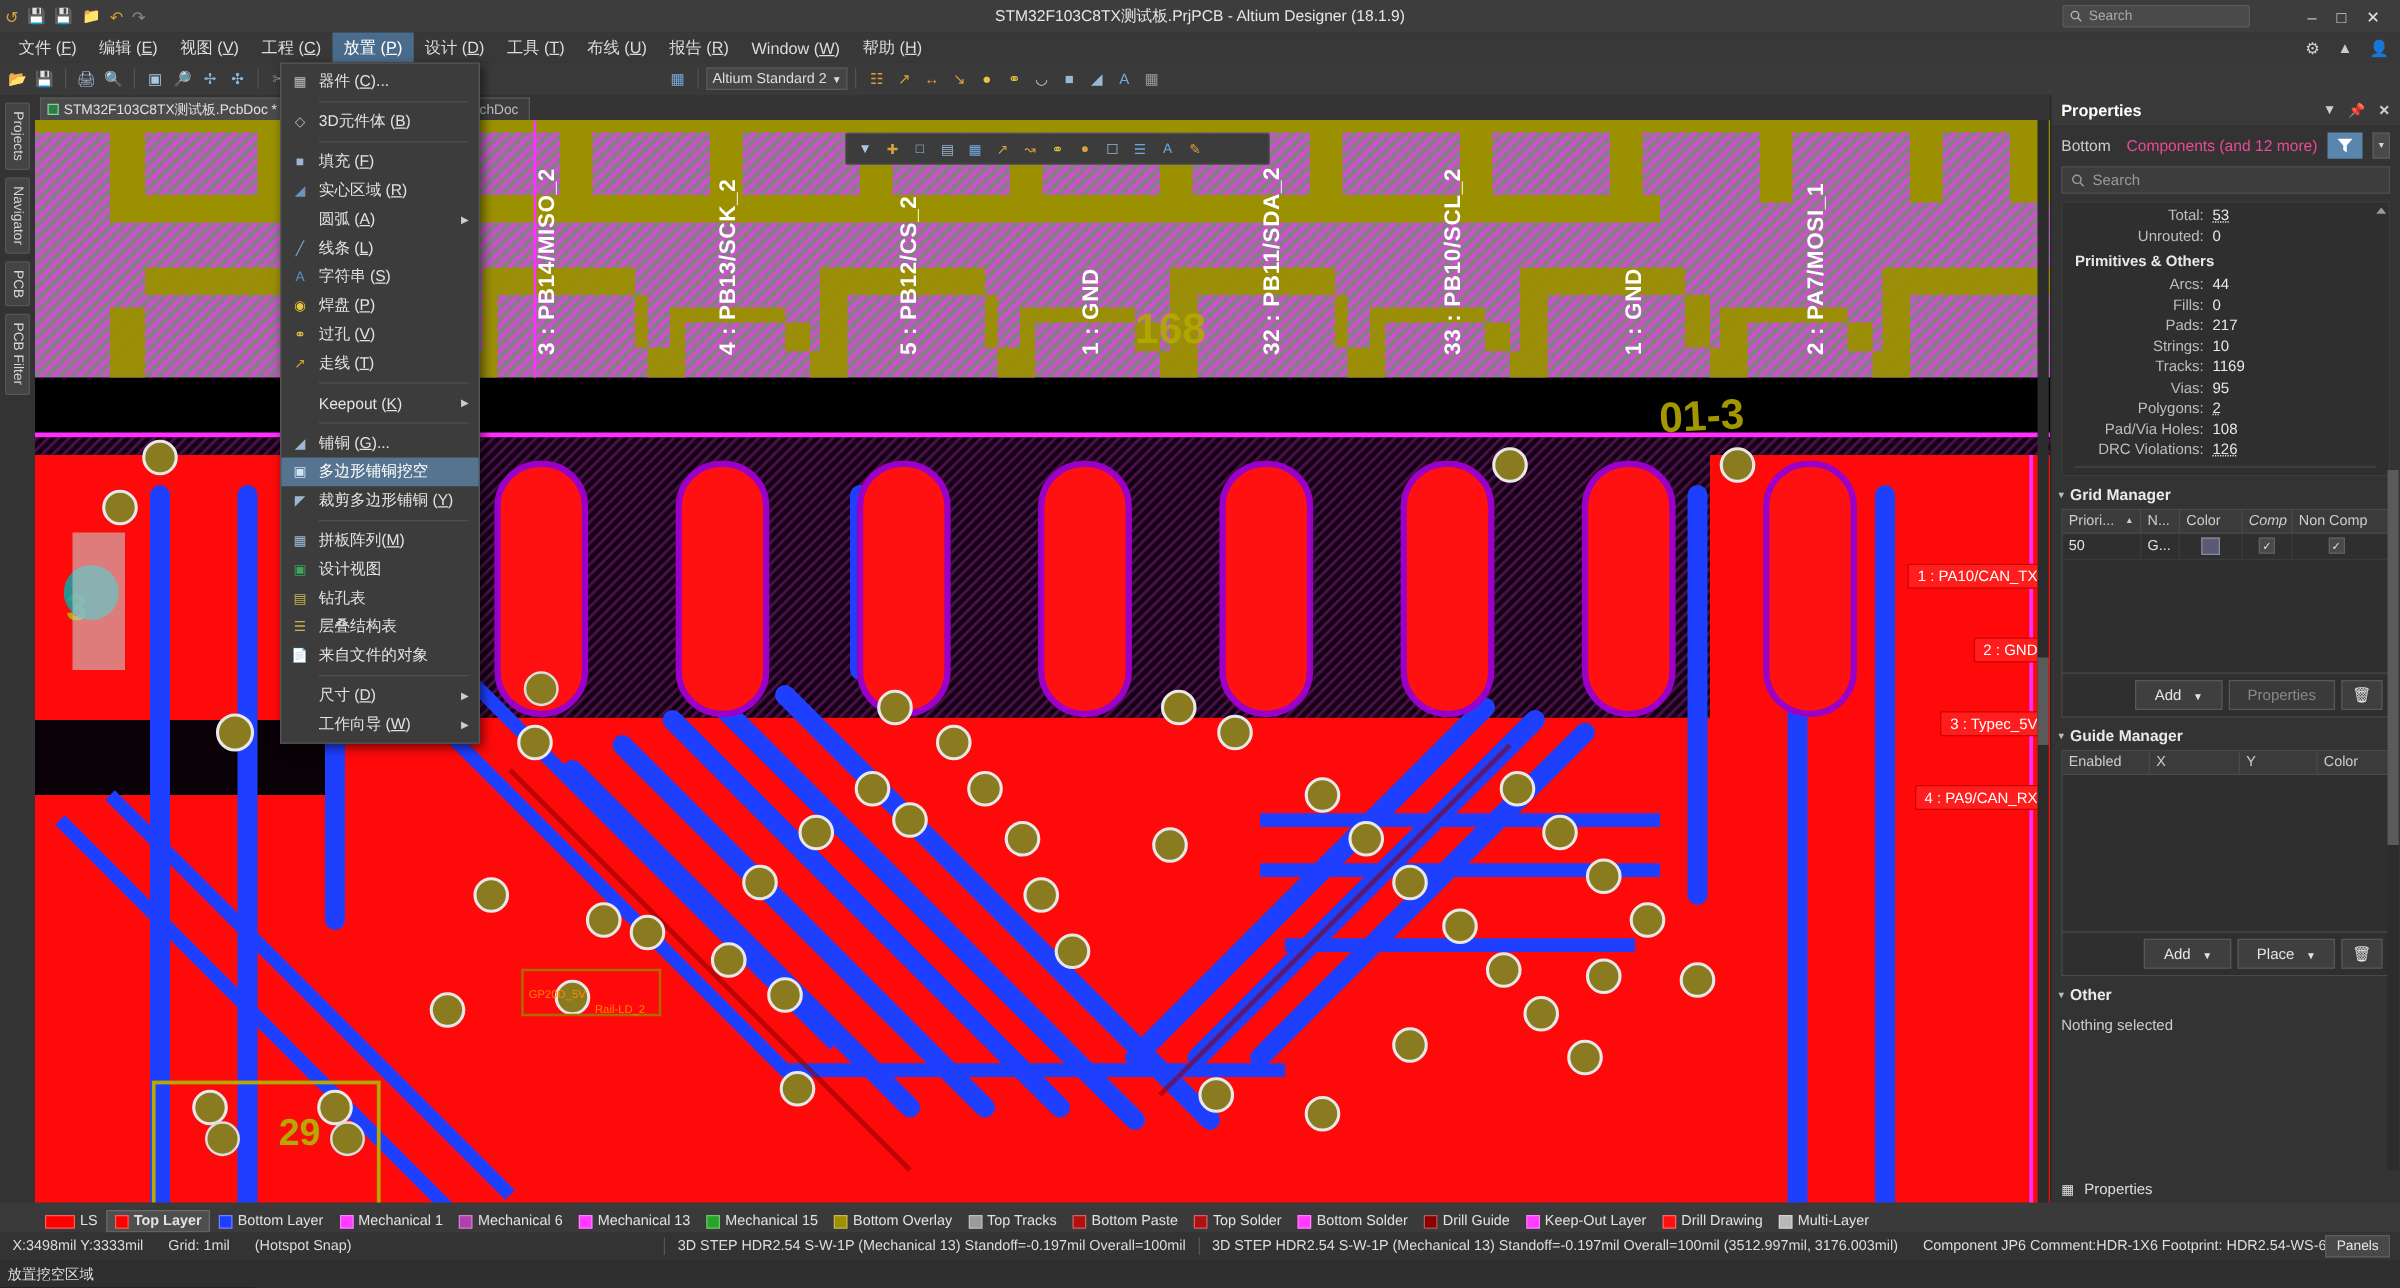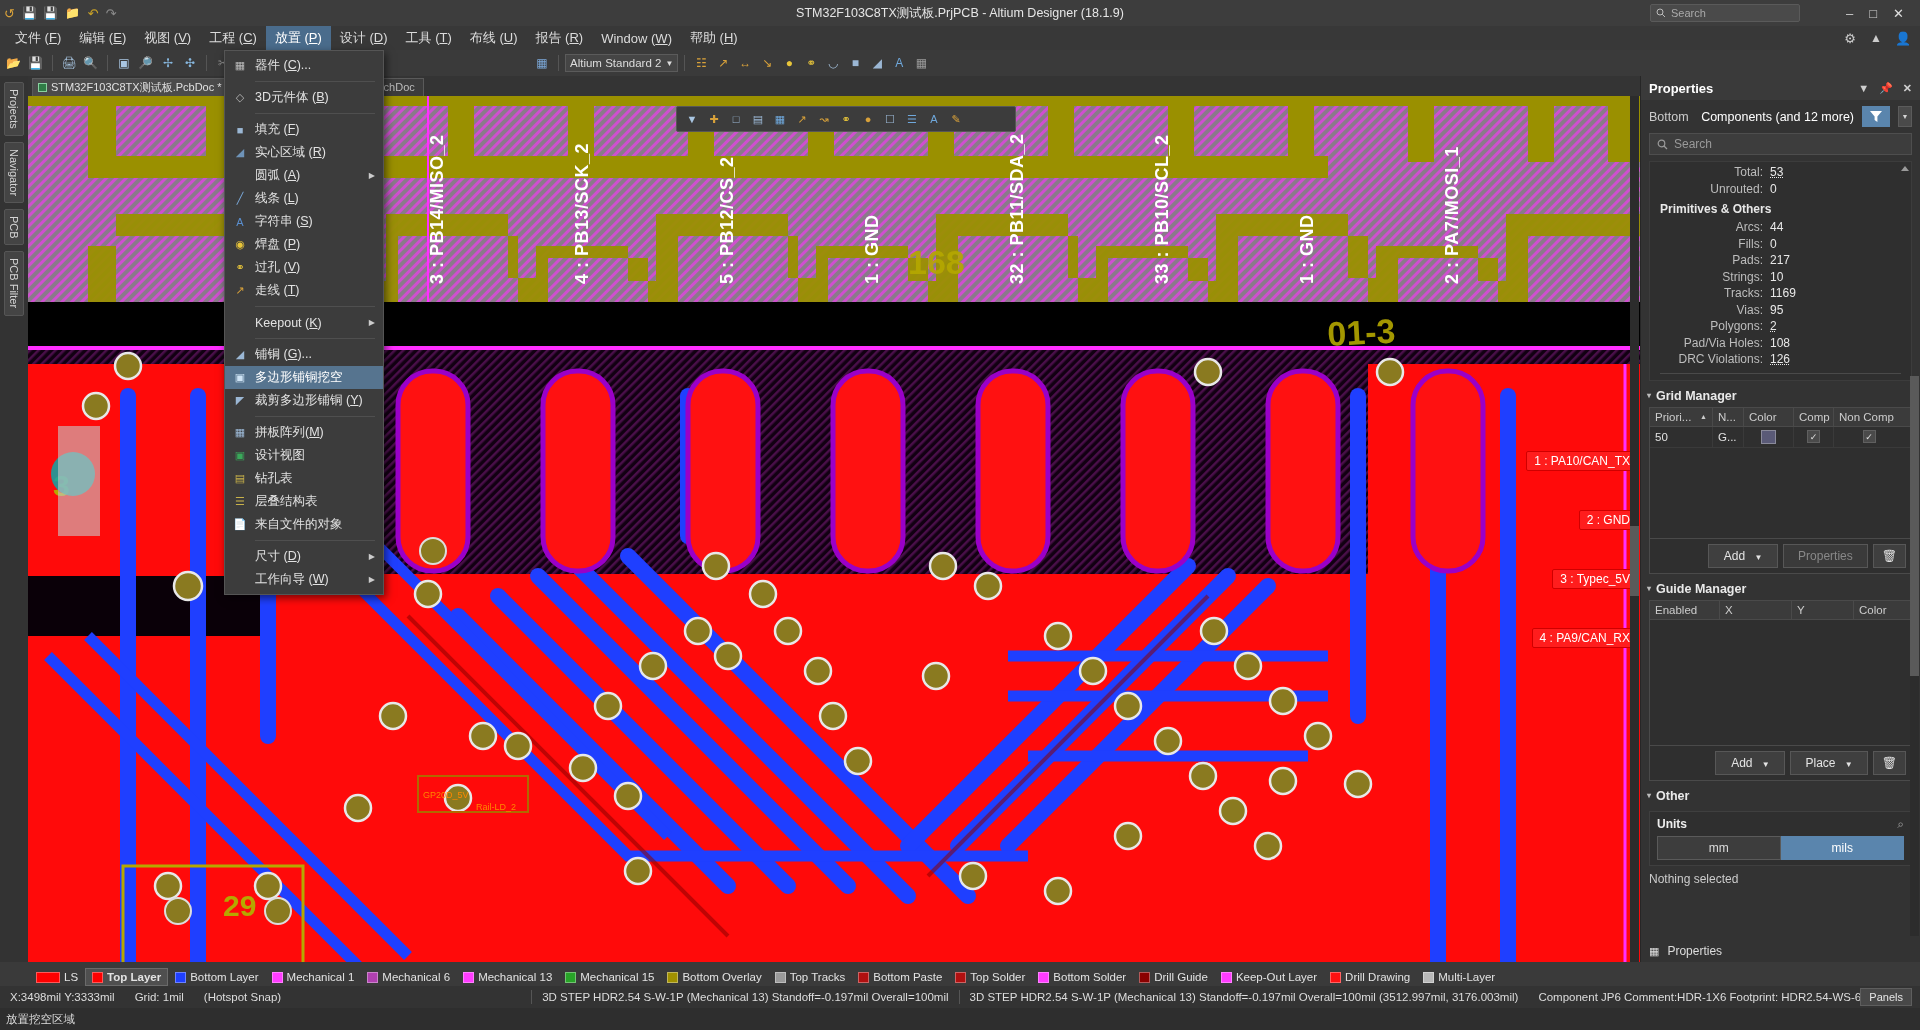--- a/index.html
+++ b/index.html
@@ -126,21 +126,21 @@
     background:#333; border-left:1px solid #262626;
   }
   .props-hdr {
     height:24px; background:#3a3a3a; display:flex; align-items:center;
     padding:0 8px; font-size:13px; font-weight:bold; color:#fff;
   }
   .props-hdr .sp { flex:1; }
   .props-hdr .ic { font-size:11px; color:#cfcfcf; margin-left:10px; }
   .props-row { display:flex; align-items:center; padding:6px 8px; gap:8px; }
   .props-row .lbl { font-size:12.5px; color:#ccc; }
-  .props-row .val { flex:1; text-align:right; font-size:12.5px; color:#ffffff;}
+  .props-row .val { flex:1; text-align:right; font-size:12.5px; color:#ec4899;}
   .filterbtn { width:28px; height:21px; background:#5a85ad; display:flex; align-items:center; justify-content:center; }
   .filterdrop { width:14px; height:21px; background:#4a4a4a; border:1px solid #5b5b5b;
                 display:flex; align-items:center; justify-content:center; font-size:7px;}
   .searchbox {
     margin:0 8px 6px 8px; height:22px; background:#3d3d3d; border:1px solid #4e4e4e;
     display:flex; align-items:center; gap:6px; padding:0 7px; font-size:12px; color:#9a9a9a;
   }
   .statblock { margin:0 8px; background:#2f2f2f; border:1px solid #3c3c3c; padding:2px 0 6px 0; position:relative;}
   .stat { display:flex; font-size:12px; line-height:16.5px; }
   .stat .k { width:120px; text-align:right; color:#bdbdbd; padding-right:7px; }
@@ -637,21 +637,21 @@
       <span>Grid Manager</span>
     </div>
     <div class="tblwrap">
       <div class="thead">
         <div class="th" style="width:63px;display:flex;justify-content:space-between;align-items:center;">
           <span>Priori...</span>
           <span style="font-size:7px;">▲</span>
         </div>
         <div class="th" style="width:31px;">N...</div>
         <div class="th" style="width:50px;">Color</div>
-        <div class="th" style="width:40px;">Comp</div>
+        <div class="th" style="width:40px;font-style:italic;">Comp</div>
         <div class="th" style="width:70px;border-right:none;">Non Comp</div>
       </div>
       <div class="trow">
         <div class="td" style="width:63px;justify-content:flex-start;">50</div>
         <div class="td" style="width:31px;justify-content:flex-start;">G...</div>
         <div class="td" style="width:50px;">
             <span class="swatch"></span>
           </div>
         <div class="td" style="width:40px;">
             <span class="cbx">✓</span>
@@ -696,30 +696,20 @@
         </div>
         <div class="abtn" style="min-width:0;padding:4px 8px;">
           <span>🗑</span>
         </div>
       </div>
     </div>
 
     <div class="grouphead">
       <span class="tri">▾</span>
       <span>Other</span>
-    </div>
-    <div class="units-box">
-      <div class="units-t">
-        <span>Units</span>
-        <span style="font-weight:normal;color:#9a9a9a;">⌕</span>
-      </div>
-      <div class="toggle">
-        <div class="off">mm</div>
-        <div class="on">mils</div>
-      </div>
     </div>
     <div class="nothing">Nothing selected</div>
 
     <div class="propfoot">
       <span style="font-size:11px;">▦</span>
       <span>Properties</span>
     </div>
 
     <div class="vscroll" style="right:1px;top:300px;height:560px;">
       <div class="vthumb" style="top:0px;height:300px;"></div>

